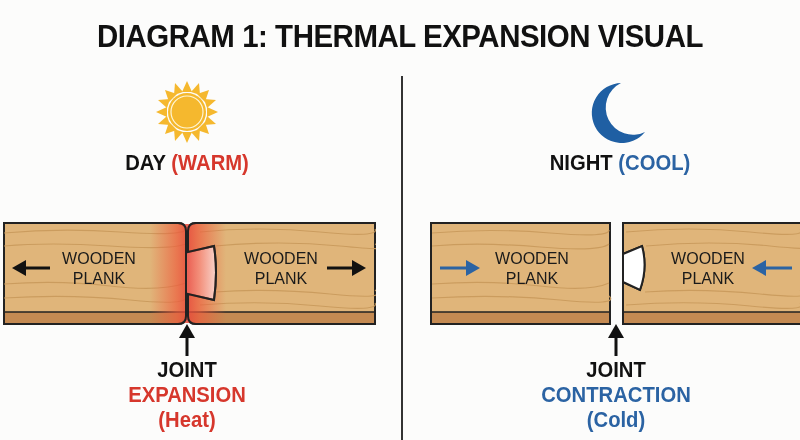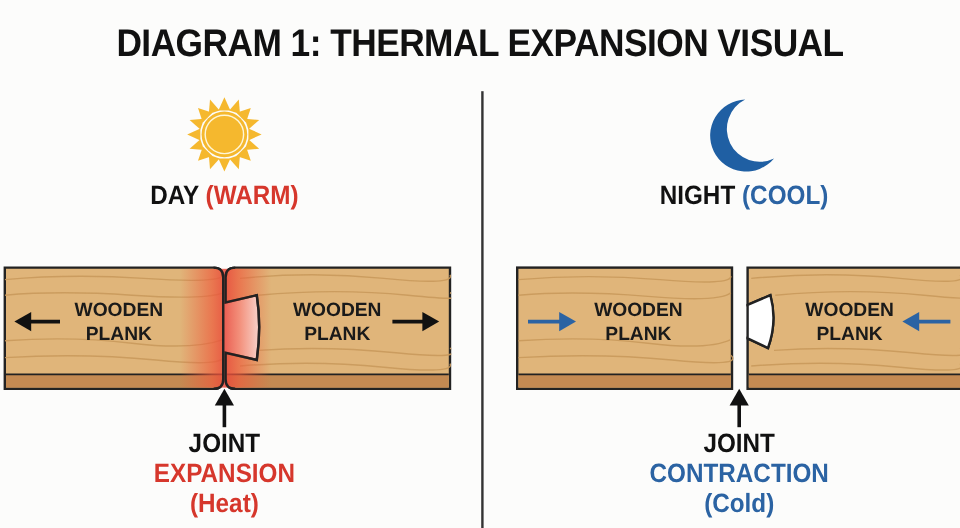--- a/index.html
+++ b/index.html
@@ -24,21 +24,21 @@
   }
   .state-label .dark { color: #111; }
   .warm { color: #d6372c; }
   .cool { color: #2b63a3; }
   .joint-label {
     position: absolute; text-align: center; font-weight: bold;
     font-size: 22px; line-height: 25px; transform: scaleX(0.92);
   }
   .joint-label .jt { color: #111; }
   .plank-text {
-    position: absolute; font-size: 16px; font-weight: bold; color: #1a1a1a;
+    position: absolute; font-size: 16px; font-weight: normal; color: #1a1a1a;
     text-align: center; line-height: 20px;
   }
   svg { position: absolute; left: 0; top: 0; }
 </style>
 </head>
 <body>
 
 <div class="title">DIAGRAM 1: THERMAL EXPANSION VISUAL</div>
 <div class="divider"></div>
 

